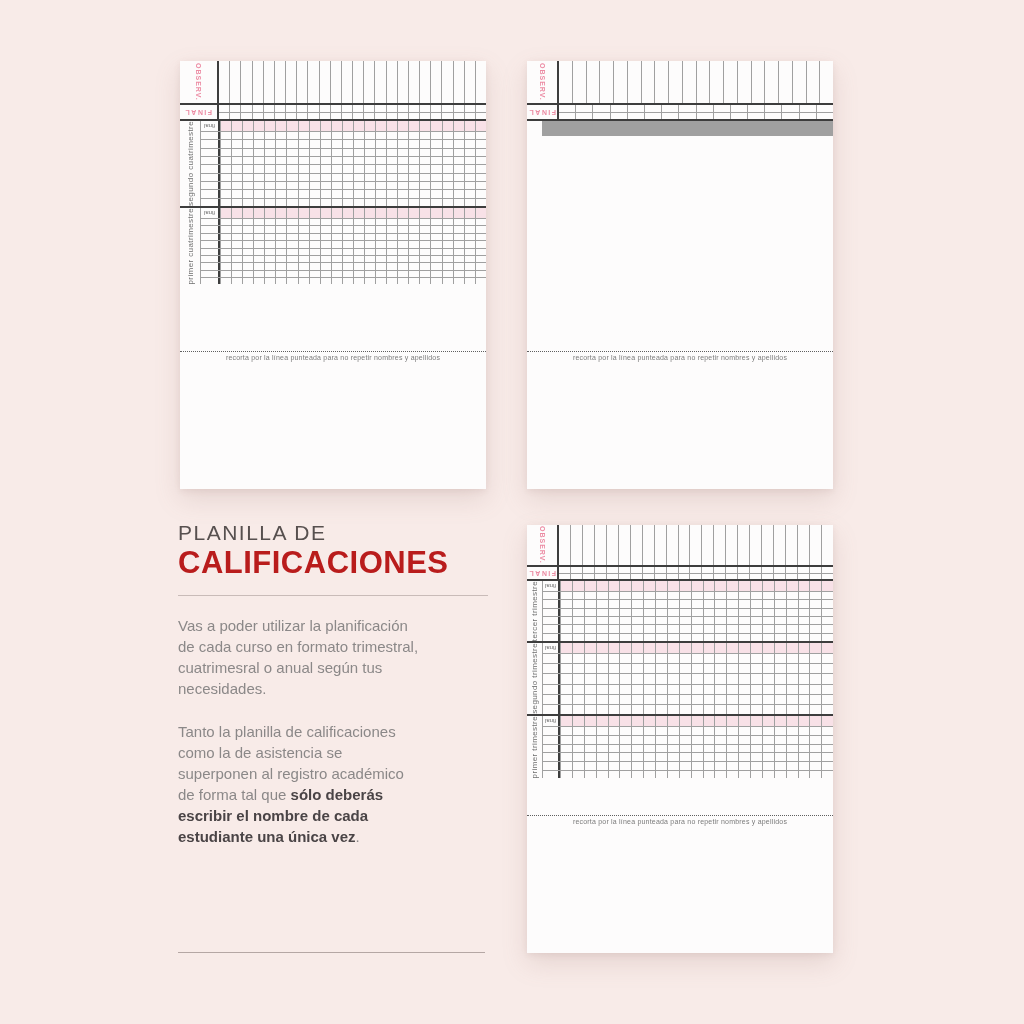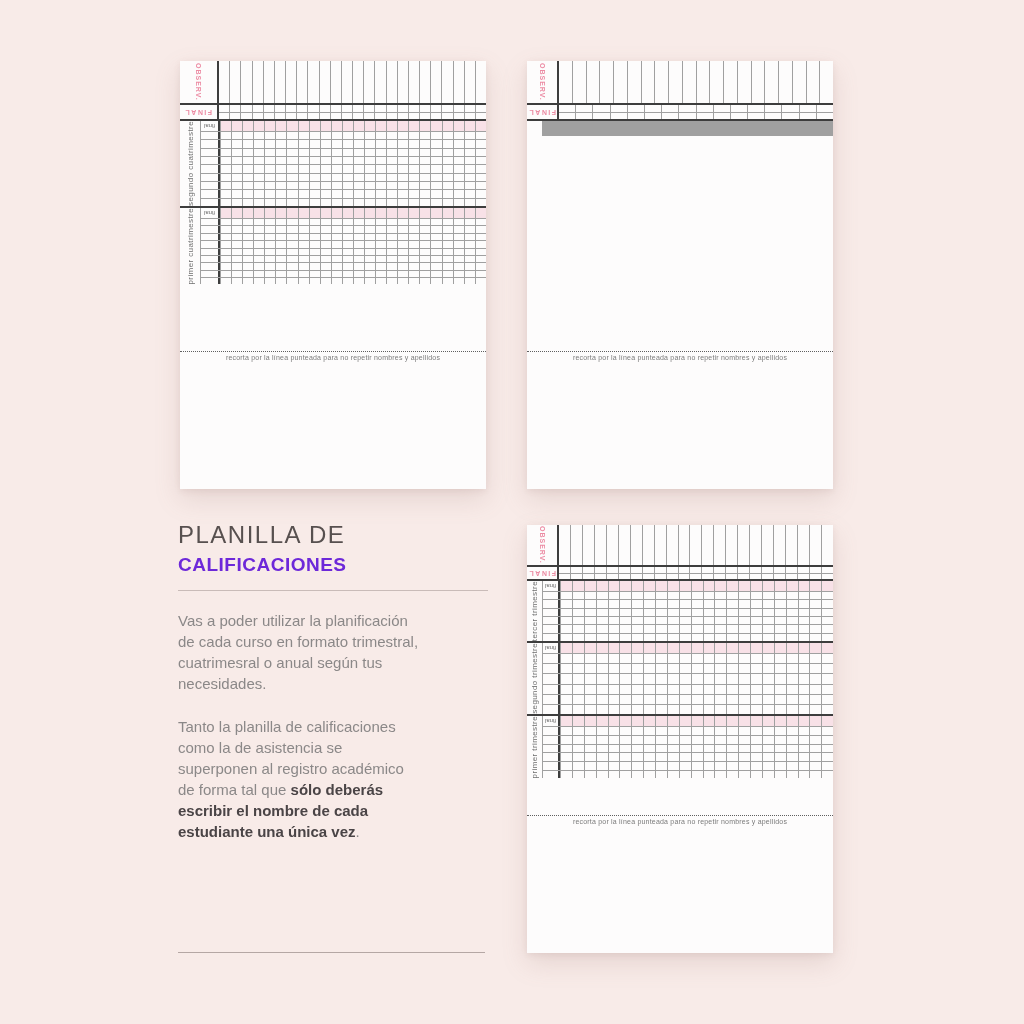--- a/index.html
+++ b/index.html
@@ -49,22 +49,22 @@
   .row .cell{flex:1;border-left:1px solid var(--thin,#a0a0a0);}
   .row .cell:first-child{border-left:none;}
   .cell.pink{background:var(--pinkrow,#f8e1e7);}
   .observ{writing-mode:vertical-rl;font-size:7px;font-weight:700;color:var(--pink,#ec8ba3);letter-spacing:1px;}
   .final-band-label{transform:rotate(180deg);font-size:7px;font-weight:700;color:var(--pink,#ec8ba3);letter-spacing:1.5px;white-space:nowrap;}
   .final-cell-label{transform:rotate(180deg);font-size:6px;color:#6d6d6d;white-space:nowrap;}
   .sec-label{writing-mode:vertical-rl;transform:rotate(180deg);font-size:8px;color:#6f6f6f;letter-spacing:0.4px;white-space:nowrap;}
   .cut-line{position:absolute;left:0;right:0;top:290px;height:0;border-top:1px dotted #5f5f5f;}
   .cut-caption{position:absolute;top:293px;left:0;right:0;text-align:center;font-size:7px;letter-spacing:0.2px;color:#7b7b7b;}
   .text-panel{position:absolute;left:178px;top:521px;width:310px;}
-  .title-light{font-size:24px;font-weight:400;letter-spacing:1.5px;color:#57504f;}
-  .title-bold{font-size:19px;font-weight:700;letter-spacing:0.5px;color:#6d28d9;margin-top:5px;}
+  .title-light{font-size:21px;font-weight:400;letter-spacing:1.5px;color:#57504f;}
+  .title-bold{font-size:31px;font-weight:700;letter-spacing:0.5px;color:#b91c1c;}
   .rule{border-top:1px solid #c9bbb8;margin-top:14px;}
   p.body{margin:0;margin-top:19px;font-size:15px;line-height:21px;color:#8b8888;white-space:pre-line;}
   p.body + p.body{margin-top:22px;}
   p.body .bold{font-weight:700;color:#4a4446;}
   .bottom-rule{position:absolute;left:178px;top:952px;width:307px;height:0;border-top:1px solid #b5a7a4;}
 </style>
 </head>
 <body style="--bg: #f8ebe8; --paper: #fdfcfc; --pink: #ec8ba3; --pinkrow: #f8e1e7; --thin: #a0a0a0; --strong: #3d3d3d;">
 
 <div class="sheet p1">

